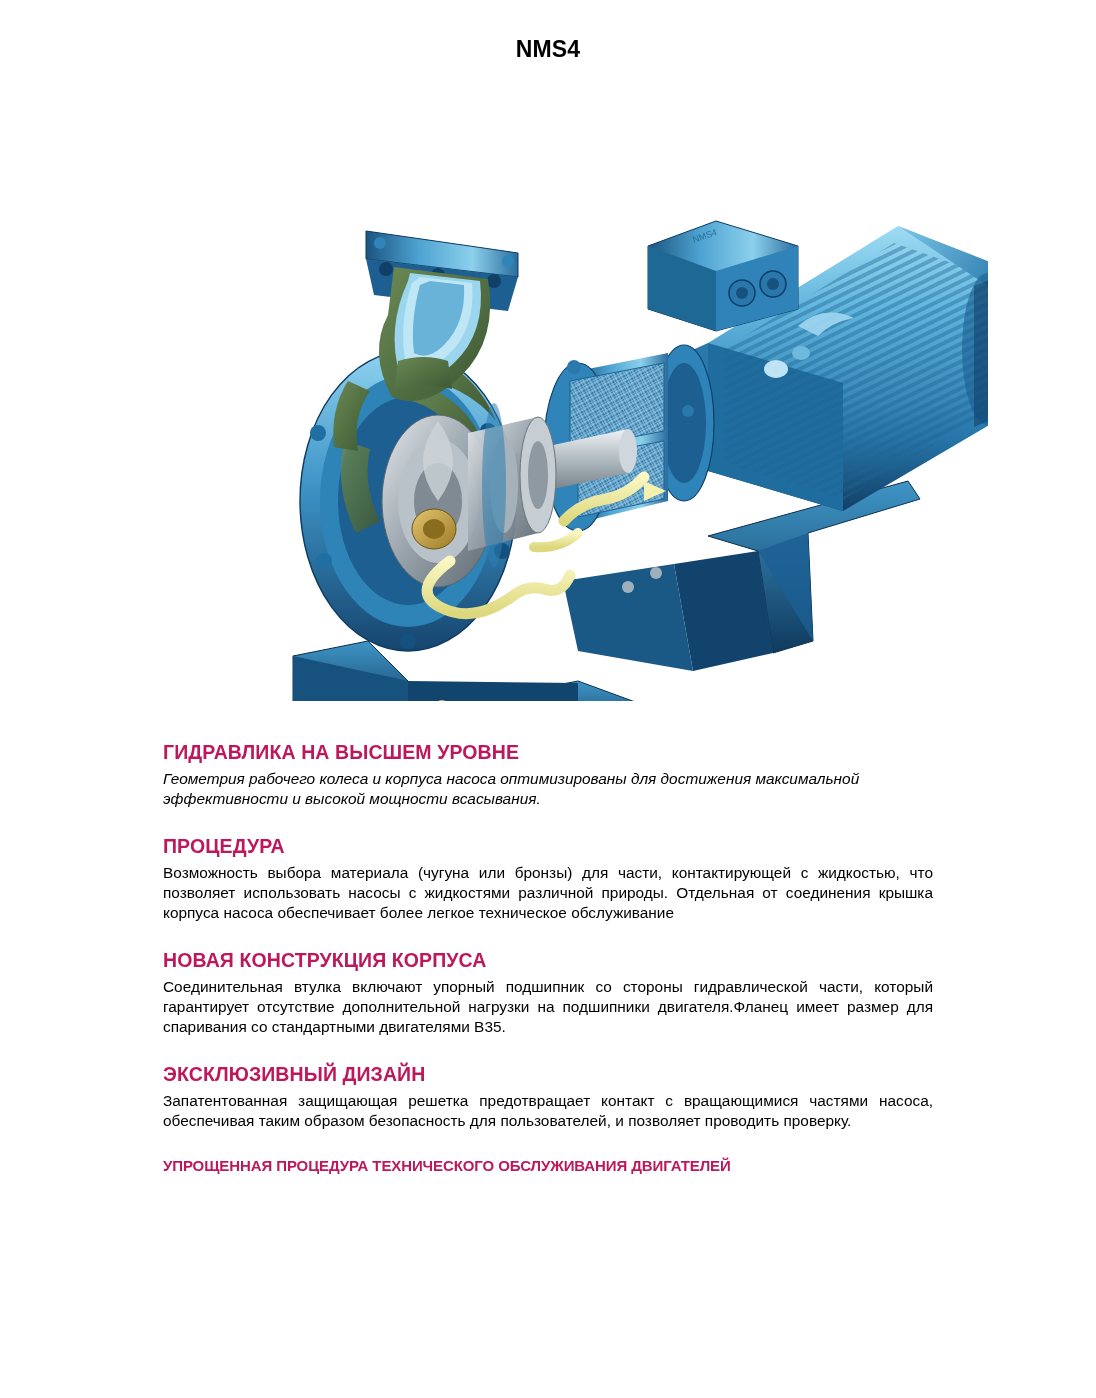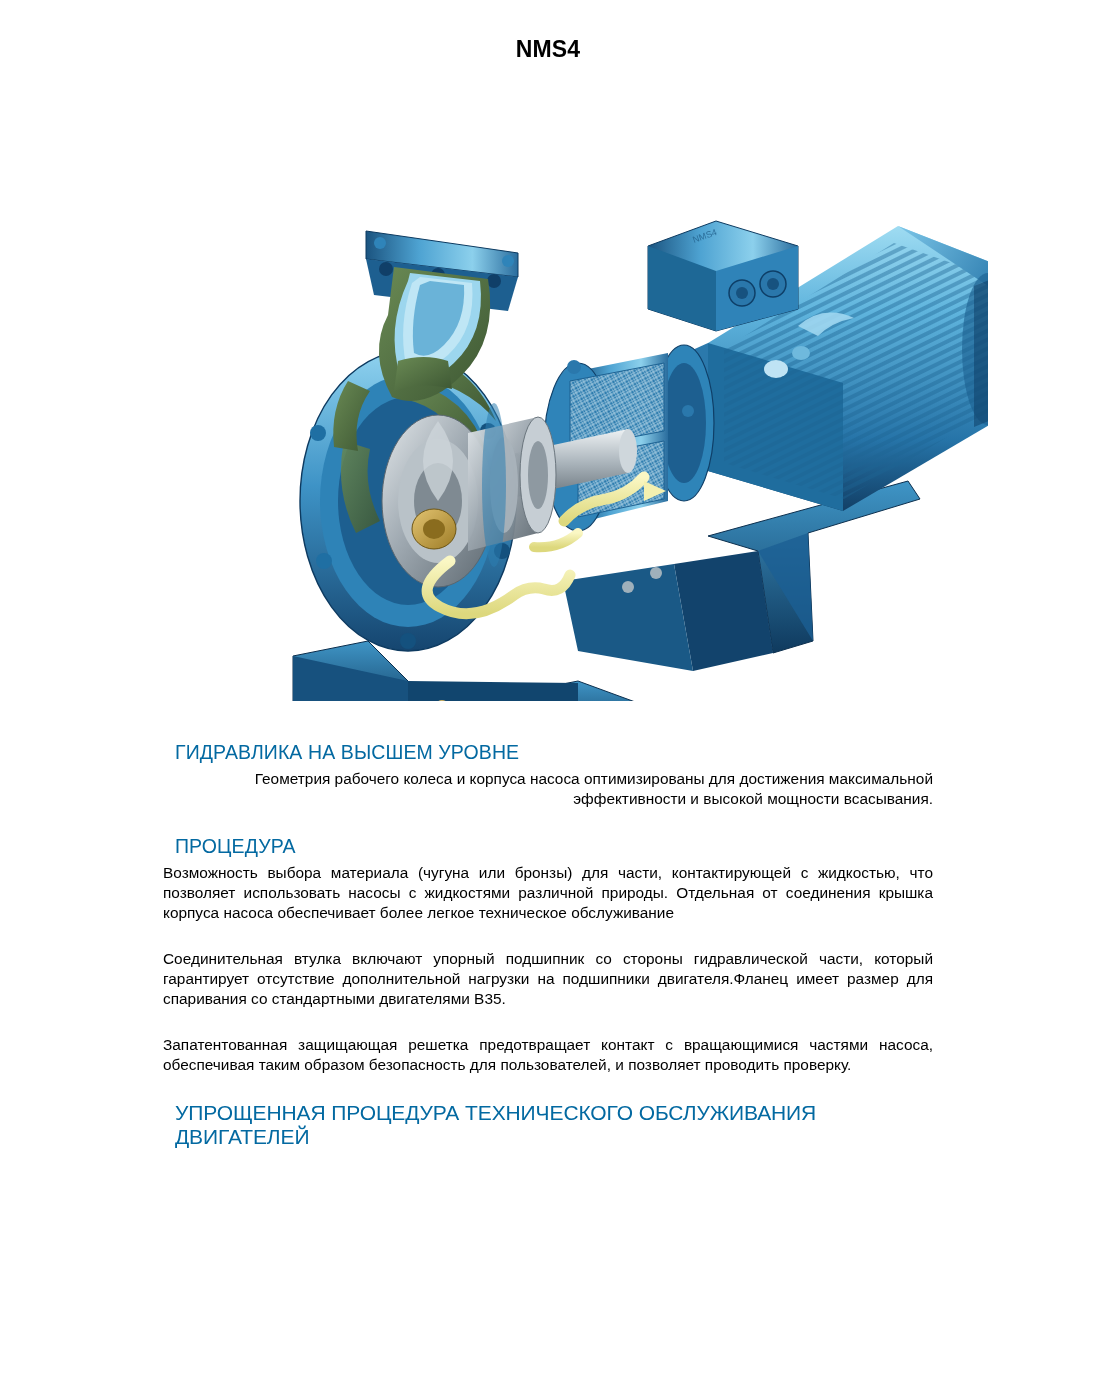--- a/index.html
+++ b/index.html
@@ -40,37 +40,37 @@
     margin: 0 auto;
   }
   .content {
     margin: 0 auto;
     width: 770px;
     padding-top: 20px;
   }
   .section { margin-bottom: 26px; }
   .section h2 {
     font-size: 19.5px;
-    font-weight: normal;
-    margin: 0 0 5px 12px;
+    font-weight: bold;
+    margin: 0 0 5px 0;
     letter-spacing: 0.1px;
-    color: #0369a1;
+    color: #be185d;
   }
   .section h2.wide {
-    font-size: 21px;
+    font-size: 15px;
     letter-spacing: -0.1px;
   }
   .section p {
     margin: 0;
     font-size: 15.4px;
     line-height: 1.30;
     text-align: justify;
     color: #000;
   }
-  .section p.nojust { text-align: right; }
+  .section p.nojust { text-align: left; font-style: italic; }
 </style>
 </head>
 <body>
 
 <div class="page">
 
   <div class="doc-title">NMS4</div>
 
   <div class="figure-wrap">
     <svg class="figure-svg" width="880" height="620" viewBox="0 0 880 620">
@@ -254,24 +254,26 @@
       <h2>ГИДРАВЛИКА НА ВЫСШЕМ УРОВНЕ</h2>
       <p class="nojust">Геометрия рабочего колеса и корпуса насоса оптимизированы для достижения максимальной эффективности и высокой мощности всасывания.</p>
     </div>
 
     <div class="section">
       <h2>ПРОЦЕДУРА</h2>
       <p>Возможность выбора материала (чугуна или бронзы) для части, контактирующей с жидкостью, что позволяет использовать насосы с жидкостями различной природы. Отдельная от соединения крышка корпуса насоса обеспечивает более легкое техническое обслуживание</p>
     </div>
 
     <div class="section">
+      <h2>НОВАЯ КОНСТРУКЦИЯ КОРПУСА</h2>
       <p>Соединительная втулка  включают упорный подшипник со стороны гидравлической части, который гарантирует отсутствие дополнительной нагрузки на подшипники двигателя.Фланец имеет размер для спаривания со стандартными двигателями В35.</p>
     </div>
 
     <div class="section">
+      <h2>ЭКСКЛЮЗИВНЫЙ ДИЗАЙН</h2>
       <p>Запатентованная защищающая решетка  предотвращает контакт с вращающимися частями насоса,  обеспечивая   таким образом безопасность для пользователей, и позволяет проводить проверку.</p>
     </div>
 
     <div class="section">
       <h2 class="wide">УПРОЩЕННАЯ ПРОЦЕДУРА ТЕХНИЧЕСКОГО ОБСЛУЖИВАНИЯ ДВИГАТЕЛЕЙ</h2>
     </div>
 
   </div>
 </div>
 

